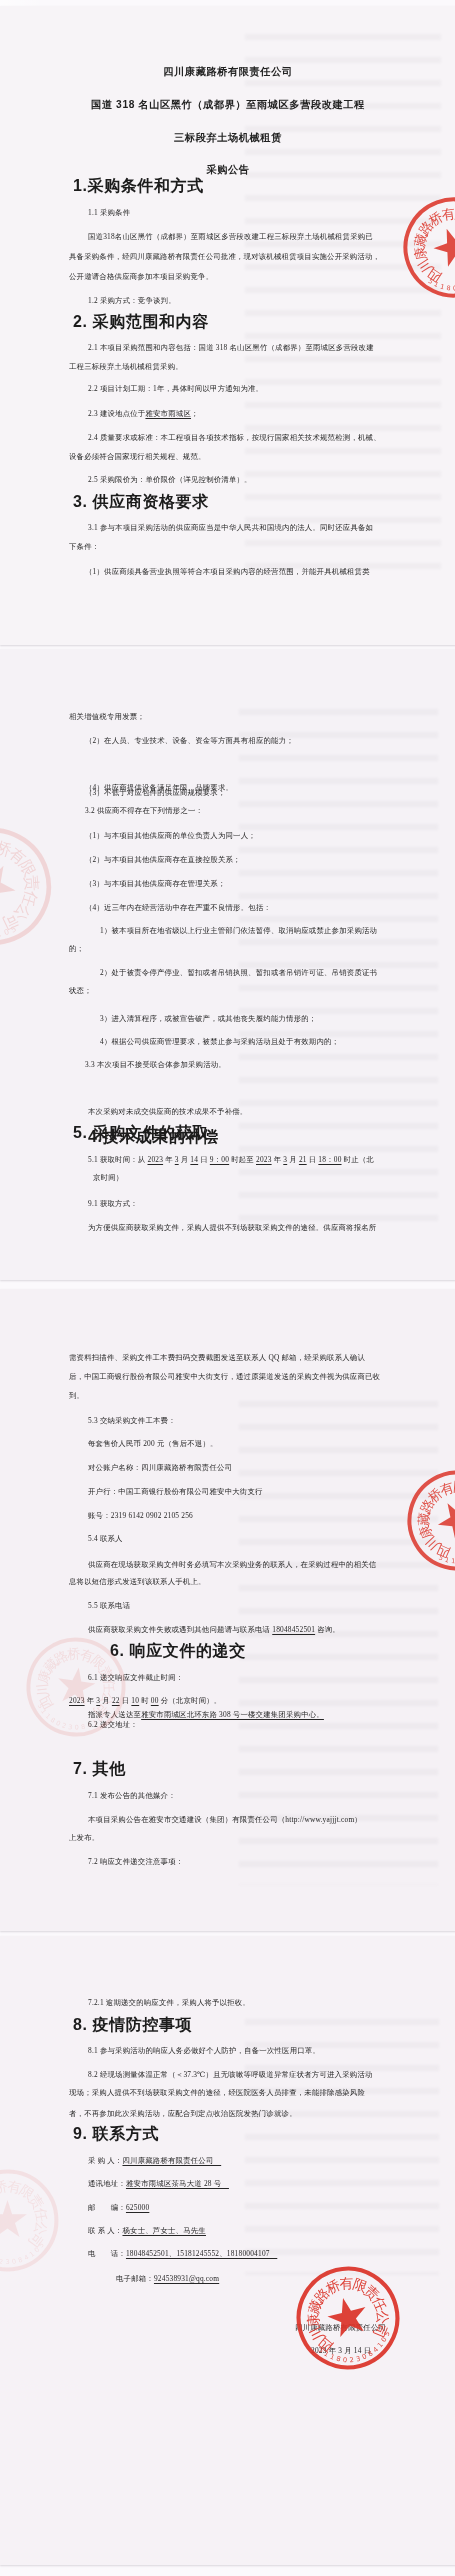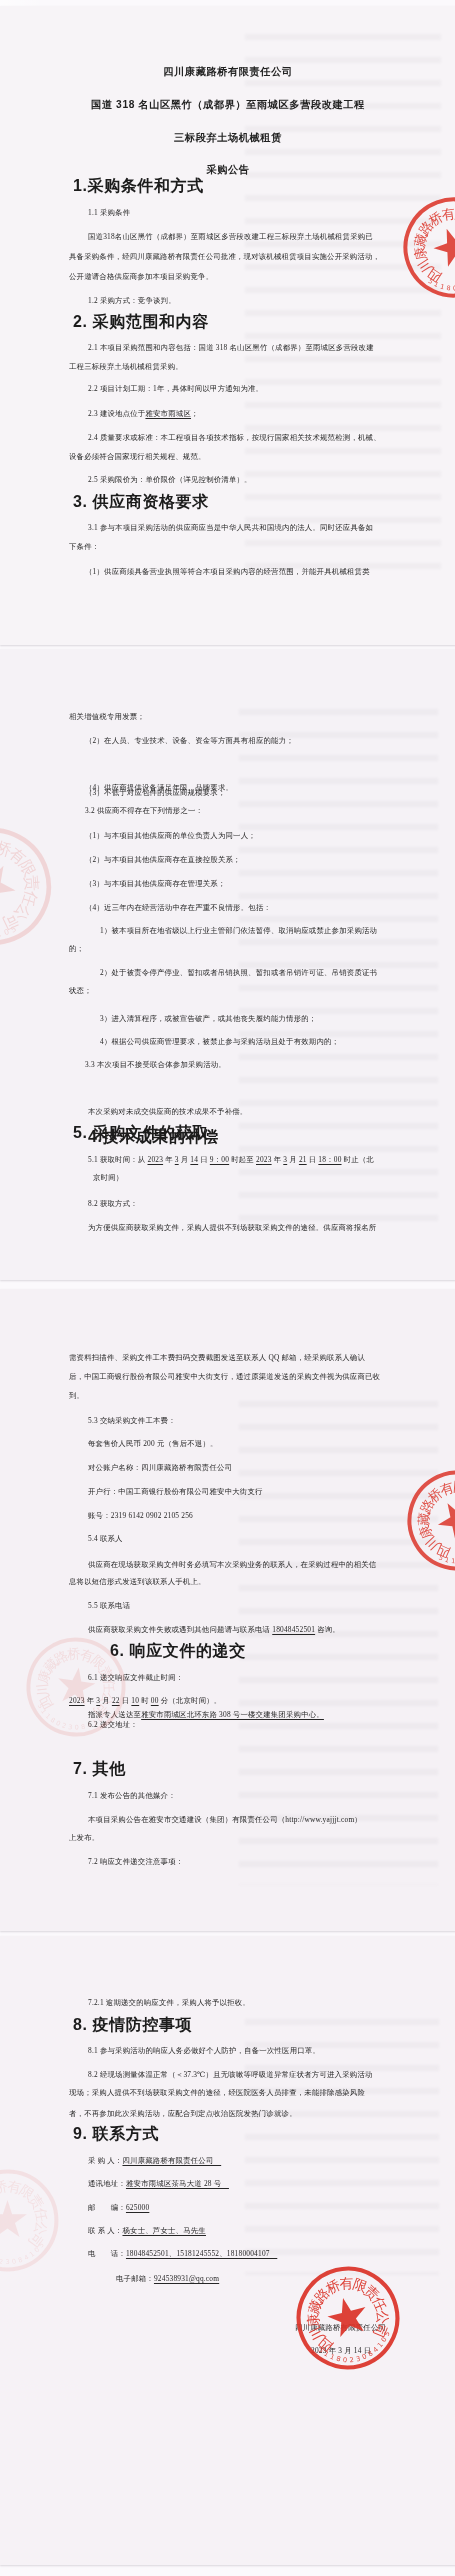--- a/index.html
+++ b/index.html
@@ -74,21 +74,21 @@
       <div class="ln bd" style="top: 968px; left: 100px;">2）处于被责令停产停业、暂扣或者吊销执照、暂扣或者吊销许可证、吊销资质证书</div>
       <div class="ln bd" style="top: 986px; left: 69px;">状态；</div>
       <div class="ln bd" style="top: 1014px; left: 100px;">3）进入清算程序，或被宣告破产，或其他丧失履约能力情形的；</div>
       <div class="ln bd" style="top: 1037px; left: 100px;">4）根据公司供应商管理要求，被禁止参与采购活动且处于有效期内的；</div>
       <div class="ln bd" style="top: 1060px; left: 85px;">3.3 本次项目不接受联合体参加采购活动。</div>
       <div class="ln hd" style="top: 1132px; left: 73px; margin-left: 15px;">4.技术成果的补偿</div>
       <div class="ln bd" style="top: 1107px; left: 88px;">本次采购对未成交供应商的技术成果不予补偿。</div>
       <div class="ln hd" style="top: 1128px; left: 73px;">5. 采购文件的获取</div>
       <div class="ln bd" style="top: 1155px; left: 88px;"><span>5.1 获取时间：从 </span><span class="u">2023</span><span> 年 </span><span class="u">3</span><span> 月 </span><span class="u">14</span><span> 日 </span><span class="u">9：00</span><span> 时起至 </span><span class="u">2023</span><span> 年 </span><span class="u">3</span><span> 月 </span><span class="u">21</span><span> 日 </span><span class="u">18：00</span><span> 时止（北</span></div>
       <div class="ln bd" style="top: 1173px; left: 69px; margin-left: 24px;">京时间）</div>
-      <div class="ln bd" style="top: 1199px; left: 88px;">8.2 获取方式：</div>
+      <div class="ln bd" style="top: 1199px; left: 88px;">9.1 获取方式：</div>
       <div class="ln bd" style="top: 1223px; left: 88px;">为方便供应商获取采购文件，采购人提供不到场获取采购文件的途径。供应商将报名所</div>
       <div class="ln bd" style="top: 1353px; left: 69px;">需资料扫描件、采购文件工本费扫码交费截图发送至联系人 QQ 邮箱，经采购联系人确认</div>
       <div class="ln bd" style="top: 1372px; left: 69px;">后，中国工商银行股份有限公司雅安中大街支行，通过原渠道发送的采购文件视为供应商已收</div>
       <div class="ln bd" style="top: 1391px; left: 69px;">到。</div>
       <div class="ln bd" style="top: 1416px; left: 88px;">5.3 交纳采购文件工本费：</div>
       <div class="ln bd" style="top: 1439px; left: 88px;">每套售价人民币 200 元（售后不退）。</div>
       <div class="ln bd" style="top: 1463px; left: 88px;">对公账户名称：四川康藏路桥有限责任公司</div>
       <div class="ln bd" style="top: 1487px; left: 88px;">开户行：中国工商银行股份有限公司雅安中大街支行</div>
       <div class="ln bd" style="top: 1511px; left: 88px;">账号：2319 6142 0902 2105 256</div>
       <div class="ln bd" style="top: 1534px; left: 88px;">5.4 联系人</div>

